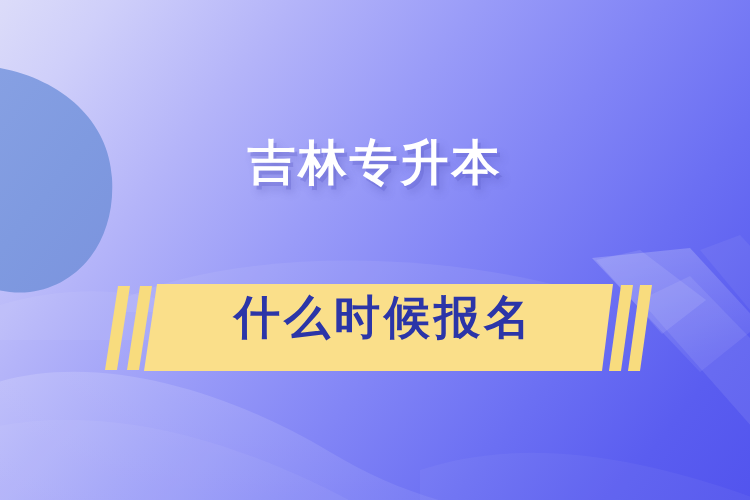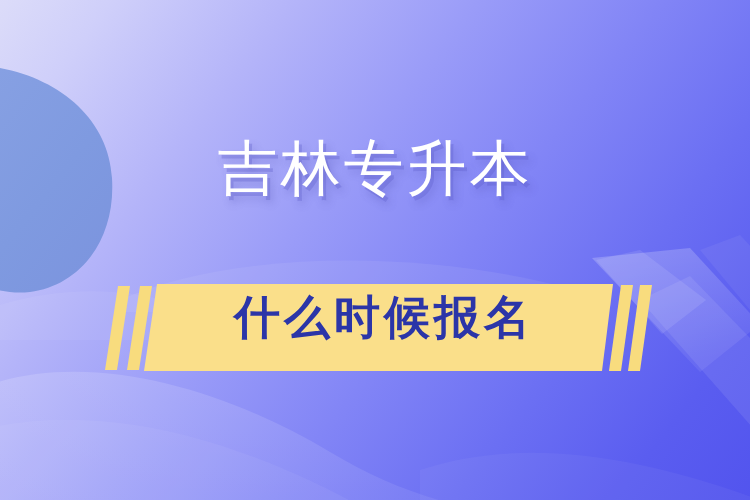--- a/index.html
+++ b/index.html
@@ -42,23 +42,23 @@
   .title-wrap {
     position: absolute;
     left: 0;
     right: 0;
     top: 139px;
     text-align: center;
     pointer-events: none;
   }
   .main-title {
     display: inline-block;
-    font-size: 60px;
+    font-size: 48px;
     line-height: 1;
-    font-weight: 400;
+    font-weight: 700;
     color: #ffffff;
     letter-spacing: 3px;
     text-shadow:
        3px 4px 0 rgba(90, 90, 200, 0.30),
        5px 7px 9px rgba(70, 70, 170, 0.30);
     font-family: "Liberation Sans", "DejaVu Sans", sans-serif;
   }
 
   
   .ribbon-layer {

